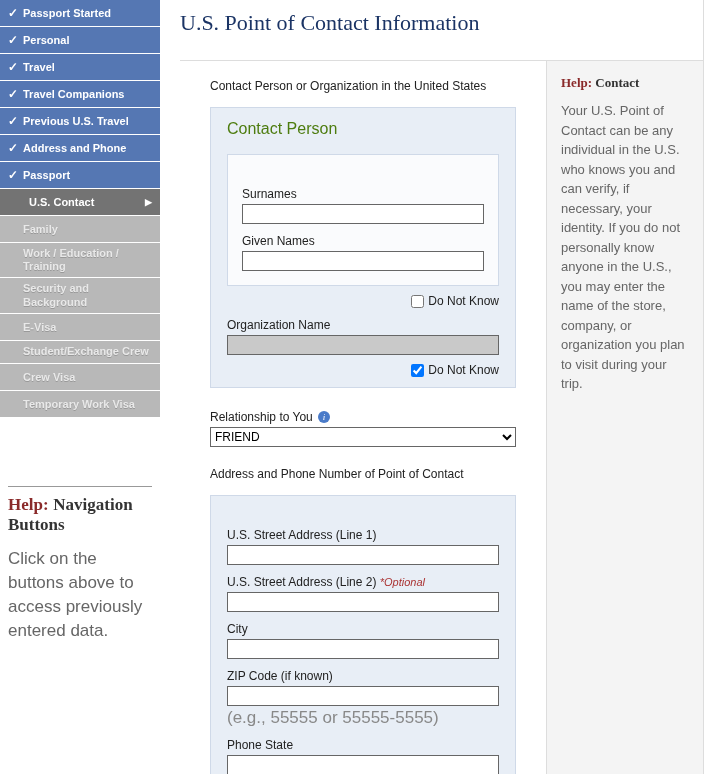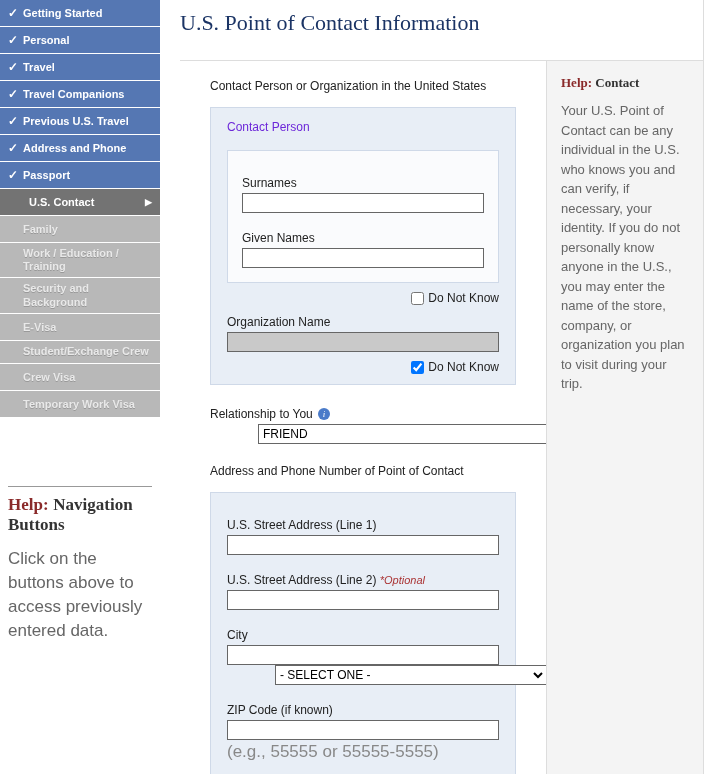--- a/index.html
+++ b/index.html
@@ -27,50 +27,50 @@
 
     
     .center { flex: 1; }
     .page-title { color: #1b3465; font-family: Georgia, 'Times New Roman', serif; font-size: 22px; font-weight: normal; padding: 10px 0 24px 20px; }
     .main-shell { margin-left: 20px; margin-right: 18px; border-top: 1px solid #ddd; display: flex; }
     .form-area { flex: 1; padding: 18px 30px 10px 30px; }
     .section-heading { color: #222; font-size: 12px; margin-bottom: 14px; }
 
     .panel { background: #e8eef6; border: 1px solid #cfd9e8; padding: 12px 16px 10px 16px; margin-bottom: 22px; }
     .inner { background: #fafbfd; border: 1px solid #cfd9e8; padding: 12px 14px 14px 14px; }
-    .fld-label { display: block; color: #222; font-size: 12px; margin-top: 18px; margin-bottom: 3px; }
-    .fld-label:first-of-type { margin-top: 13px; }
-    .inner-title { font-size: 12px; color: #6d28d9; margin-bottom: 16px; }
+    .fld-label { display: block; color: #222; font-size: 12px; margin-top: 10px; margin-bottom: 3px; }
+    .fld-label:first-of-type { margin-top: 20px; }
+    .inner-title { font-size: 16px; color: #4d7c0f; margin-bottom: 16px; }
     input[type=text] { width: 100%; height: 20px; border: 1px solid #666; background: #fff; font-size: 12px; padding: 0 4px; }
     input[type=text].disabled { background: #c9c9c9; }
     .cb-row { display: flex; justify-content: flex-end; align-items: center; margin-top: 8px; color: #222; font-size: 12px; }
     .cb-row input { margin-right: 4px; }
     .hint { color: #888; font-size: 17px; margin-top: 2px; }
     .optional-tag { color: #a33; font-style: italic; font-size: 11px; }
 
     .rel-row { margin: 0 0 20px 0; }
     .rel-label { font-size: 12px; color: #222; margin-bottom: 3px; }
     .info-icon { display: inline-flex; width: 12px; height: 12px; border-radius: 50%; background: #4a7bc9; color: #fff; font-size: 9px; font-style: italic; font-family: Georgia, serif; align-items: center; justify-content: center; margin-left: 2px; vertical-align: 1px; }
-    select { width: 100%; height: 20px; border: 1px solid #666; background: #fff; font-size: 12px; margin-left: 48px; }
+    select { width: 100%; height: 20px; border: 1px solid #666; background: #fff; font-size: 12px; }
 
     
     .right-help { width: 158px; flex: 0 0 158px; border-left: 1px solid #ddd; background: #f4f4f4; padding: 14px 14px 14px 14px; }
     .right-help .rh-title { font-family: Georgia, 'Times New Roman', serif; font-size: 13px; margin-bottom: 10px; }
     .right-help .rh-body { color: #666; font-size: 13px; line-height: 1.5; }
     .narrow { width: 220px; }
   </style>
 </head>
 <body>
 
 <div class="page">
 
   <div class="left">
     <div class="nav-item done">
         <span class="check">✓</span>
-        <span>Getting Started</span>
+        <span>Passport Started</span>
       </div>
     <div class="nav-item done">
         <span class="check">✓</span>
         <span>Personal</span>
       </div>
     <div class="nav-item done">
         <span class="check">✓</span>
         <span>Travel</span>
       </div>
     <div class="nav-item done">
@@ -179,23 +179,20 @@
 
           <label class="fld-label">
             <span>U.S. Street Address (Line 2)</span>
             <span class="optional-tag">*Optional</span>
           </label>
           <input type="text" value="" style="">
 
           <label class="fld-label">City</label>
           <input type="text" value="" style="">
 
-          <select>
-            <option>- SELECT ONE -</option>
-          </select>
 
           <label class="fld-label">ZIP Code (if known)</label>
           <input type="text" class="narrow" value="" style="">
           <div class="hint">(e.g., 55555 or 55555-5555)</div>
 
           <label class="fld-label">Phone State</label>
           <input type="text" class="narrow" value="" style="">
           <div class="hint">(e.g., 5555555555)</div>
         </div>
 

